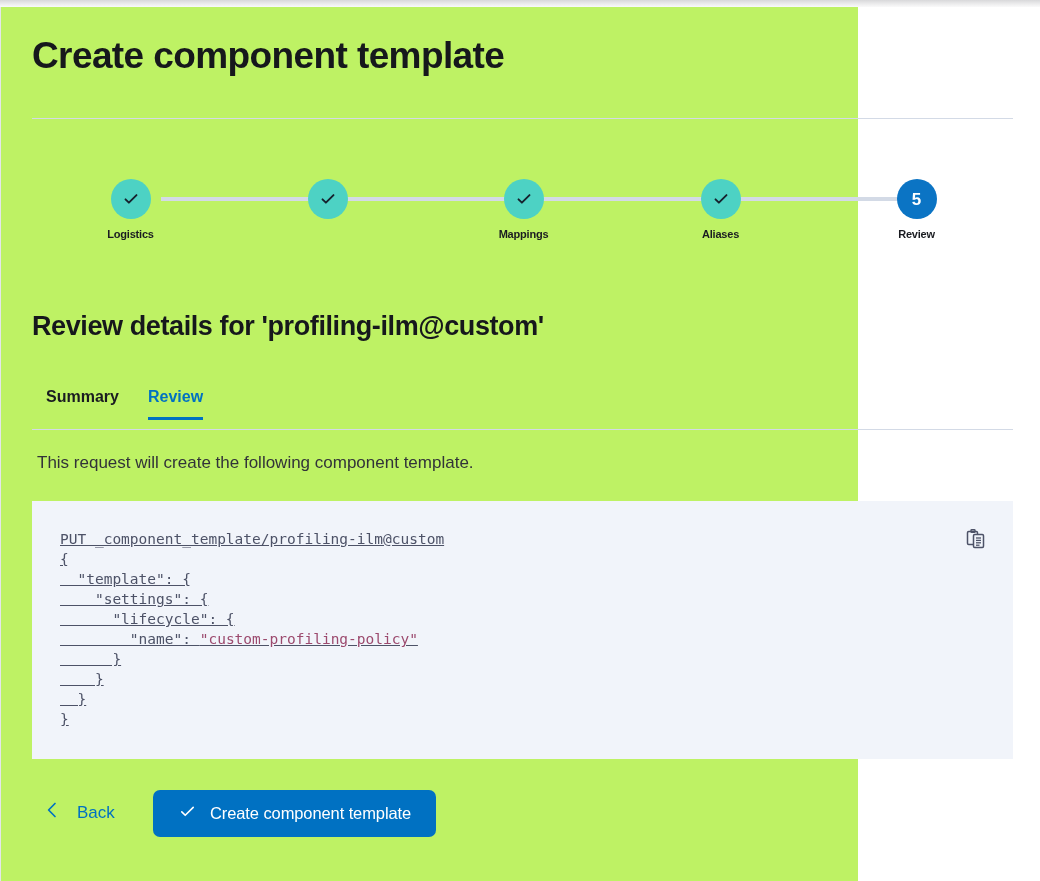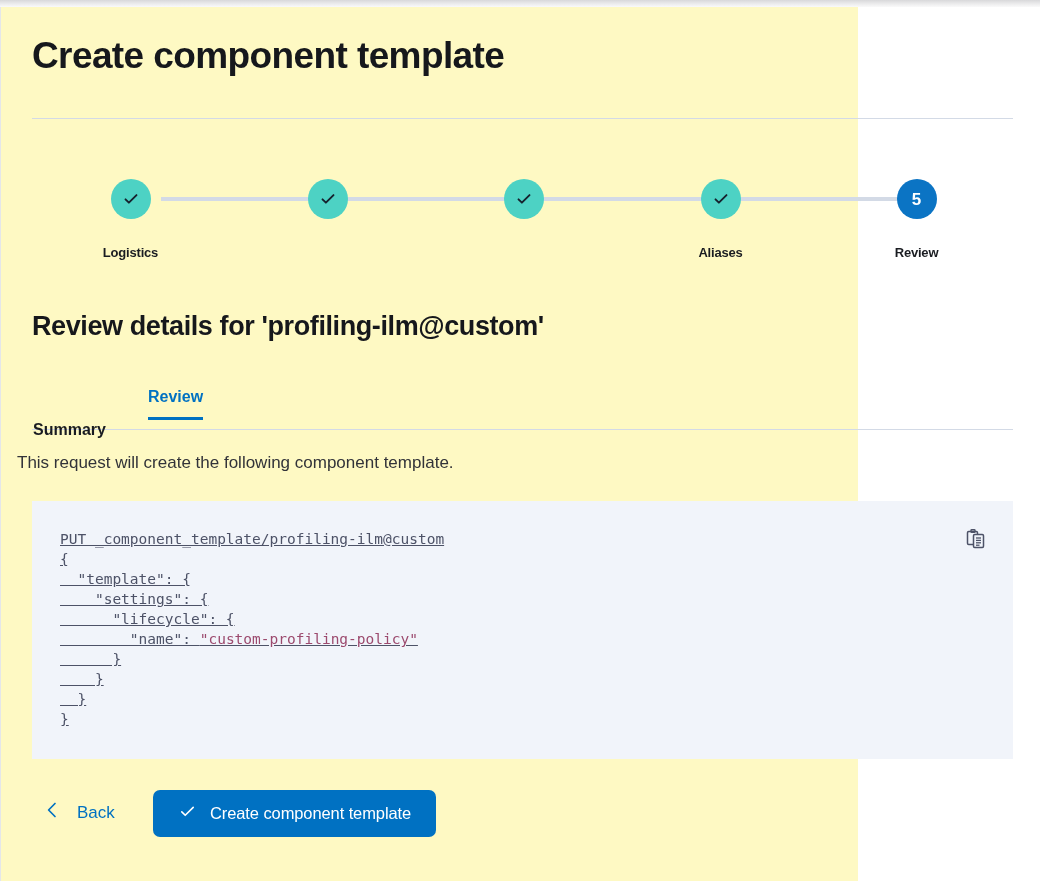--- a/index.html
+++ b/index.html
@@ -30,21 +30,21 @@
     height: 874px;
     background: #e4e6ea;
   }
 
   .page {
     position: absolute;
     top: 7px;
     left: 1px;
     width: 857px;
     height: 874px;
-    background: #fef9c3;
+    background: #bef264;
   }
 
   
   .page-title {
     position: absolute;
     left: 31px;
     top: 27px;
     font-size: 37px;
     font-weight: 700;
     letter-spacing: -0.6px;
@@ -90,22 +90,22 @@
   .step-circle.complete { background: #4dd2c4; }
   .step-circle.current  { background: #0b74c4; }
   .step-circle svg { display: block; }
   .step-number {
     color: #ffffff;
     font-size: 17px;
     font-weight: 600;
     line-height: 1;
   }
   .step-label {
-    margin-top: 26px;
-    font-size: 13px;
+    margin-top: 9px;
+    font-size: 11px;
     font-weight: 700;
     color: #1a1c21;
     letter-spacing: -0.2px;
     white-space: nowrap;
   }
   .connector {
     position: absolute;
     top: 30px;
     height: 4px;
     background: #d3dae6;
@@ -154,27 +154,27 @@
   .tab.active   { color: #0071c2; }
   .tab.active::after {
     content: "";
     position: absolute;
     left: 0;
     bottom: 0;
     width: 100%;
     height: 3px;
     background: #0071c2;
   }
-  #tab-summary { left: 1px; margin-top: 33px; }
+  #tab-summary { left: 14px; }
   #tab-request { left: 116px; }
 
   
   .desc {
     position: absolute;
-    left: 16px;
+    left: 36px;
     top: 446px;
     font-size: 17px;
     color: #323339;
     white-space: nowrap;
     text-align: center;
   }
 
   
   .code-block {
     position: absolute;
@@ -297,20 +297,21 @@
     </div>
 
     <div class="step" style="left:393px;">
       <div class="step-circle complete">
         <span>
           <svg width="20" height="20" viewBox="0 0 20 20">
               <path d="M4.5 10.3l3.4 3.4 7.6-7.6" fill="none" stroke="#16222e" stroke-width="1.9" stroke-linecap="round" stroke-linejoin="round"></path>
             </svg>
         </span>
       </div>
+      <div class="step-label">Mappings</div>
     </div>
 
     <div class="step" style="left:590px;">
       <div class="step-circle complete">
         <span>
           <svg width="20" height="20" viewBox="0 0 20 20">
               <path d="M4.5 10.3l3.4 3.4 7.6-7.6" fill="none" stroke="#16222e" stroke-width="1.9" stroke-linecap="round" stroke-linejoin="round"></path>
             </svg>
         </span>
       </div>

